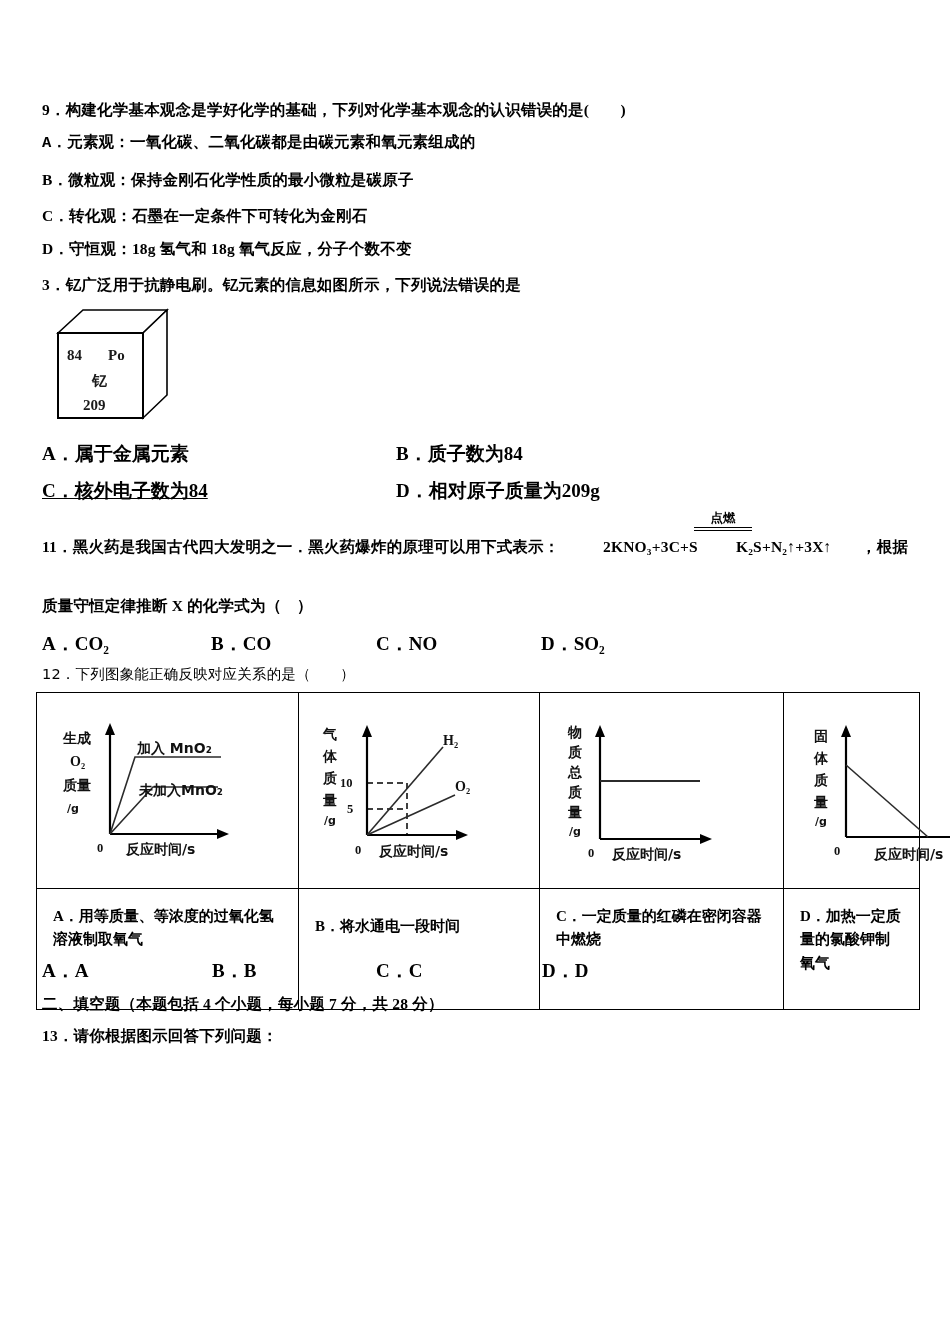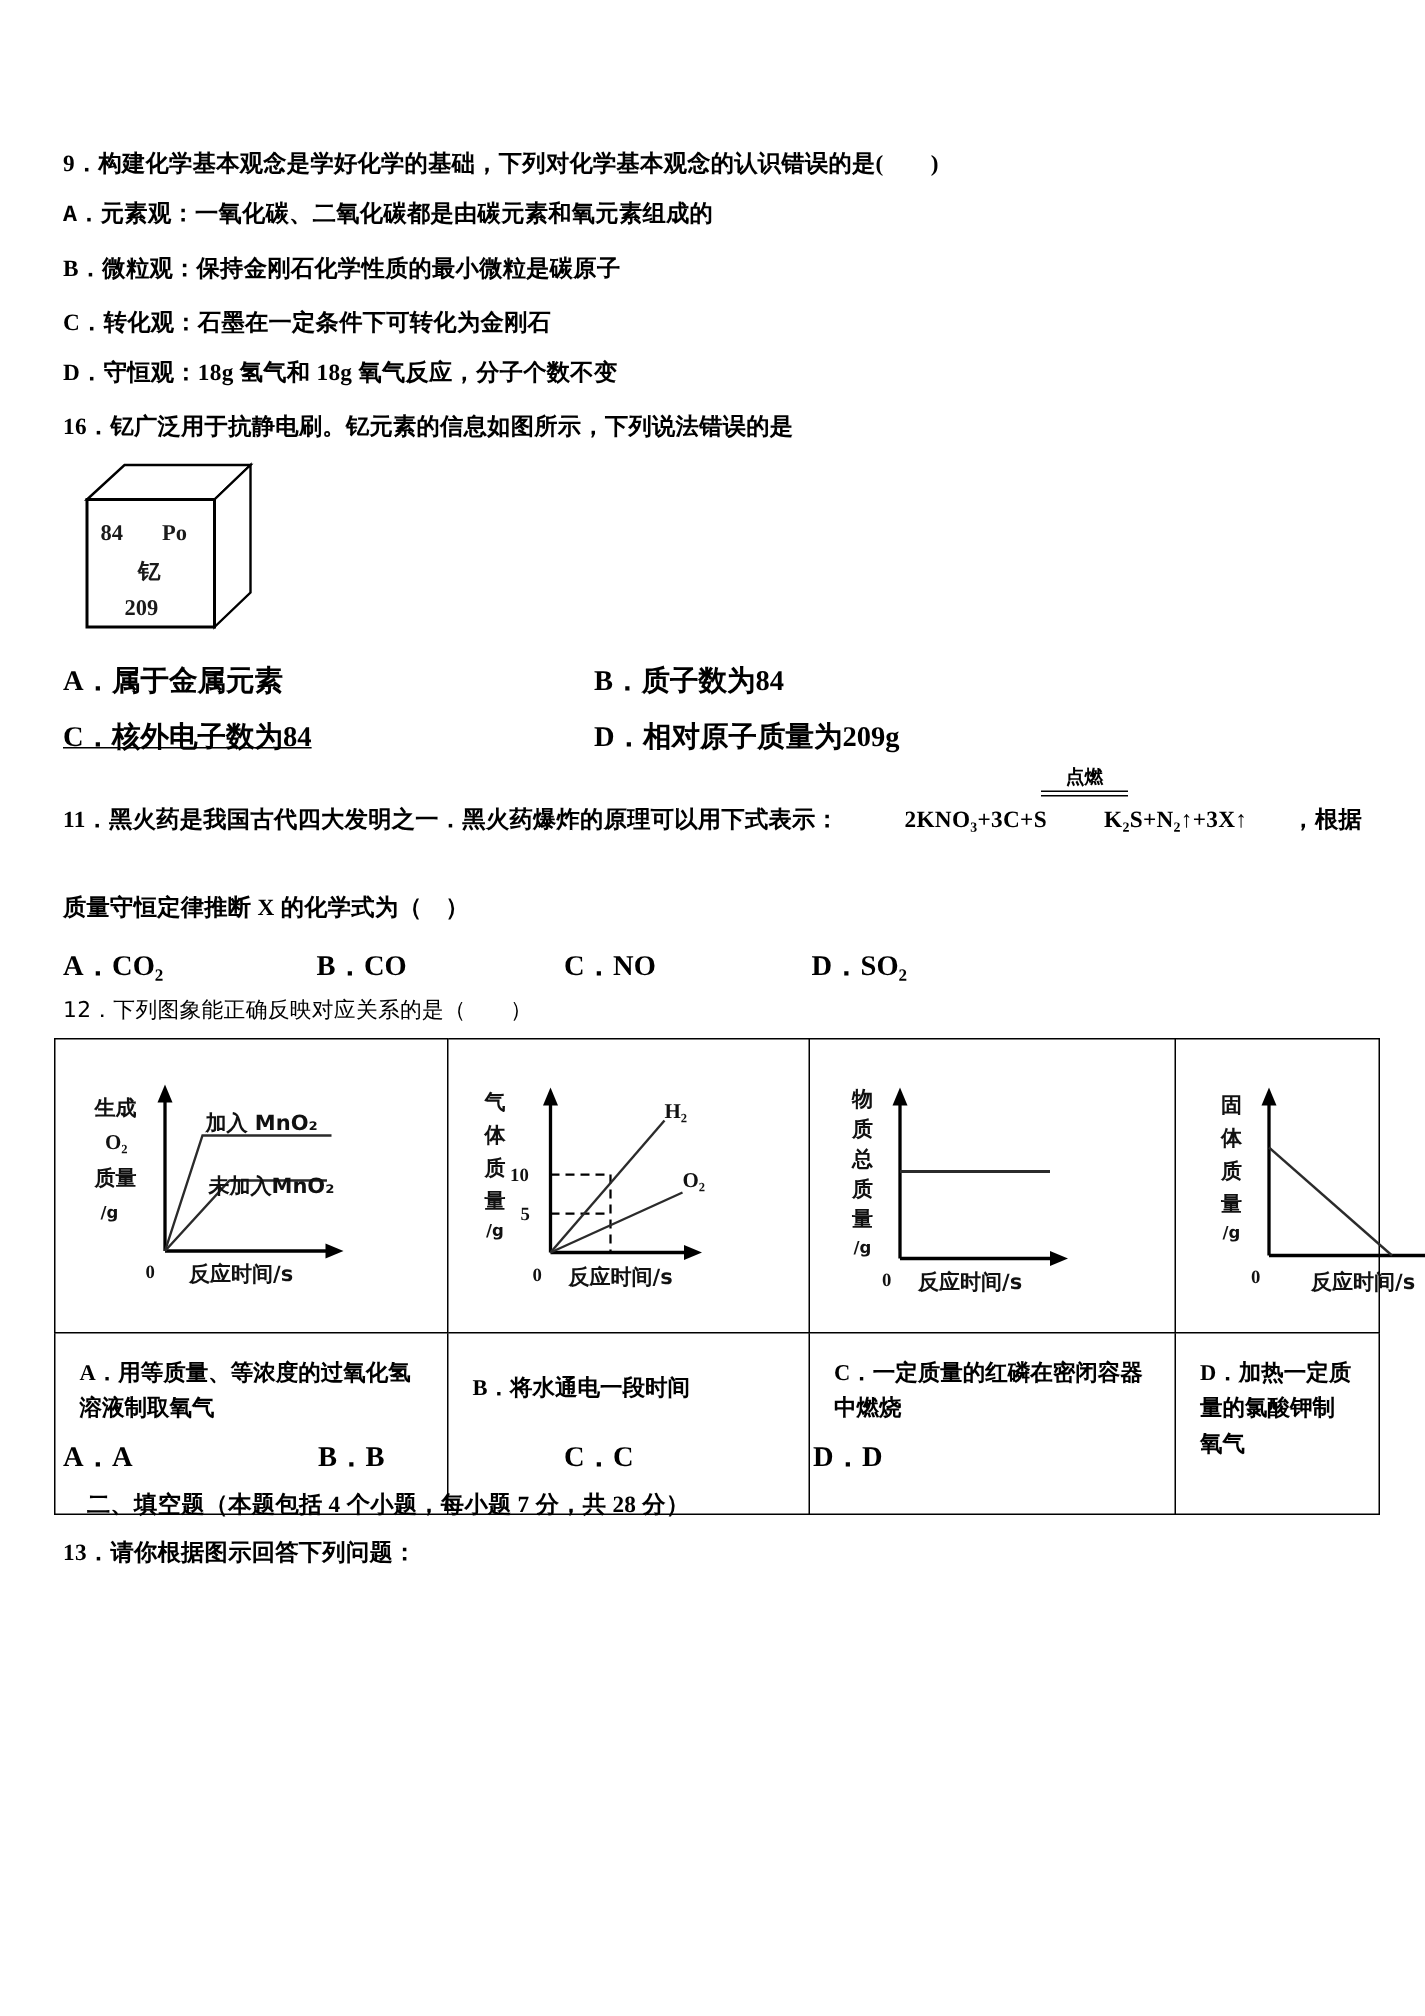--- a/index.html
+++ b/index.html
@@ -132,21 +132,21 @@
 <body>
 
 <div class="page">
 
   <div class="q-line" style="left:42px; top:100px;">9．构建化学基本观念是学好化学的基础，下列对化学基本观念的认识错误的是(　　)</div>
   <div class="q-line" style="left:42px; top:134px;font-family:Liberation Mono, monospace;">A．元素观：一氧化碳、二氧化碳都是由碳元素和氧元素组成的</div>
   <div class="q-line" style="left:42px; top:170px;">B．微粒观：保持金刚石化学性质的最小微粒是碳原子</div>
   <div class="q-line" style="left:42px; top:206px;text-align:right;">C．转化观：石墨在一定条件下可转化为金刚石</div>
   <div class="q-line" style="left:42px; top:239px;">D．守恒观：18g 氢气和 18g 氧气反应，分子个数不变</div>
 
-  <div class="q-line" style="left:42px; top:275px;">16．钇广泛用于抗静电刷。钇元素的信息如图所示，下列说法错误的是</div>
+  <div class="q-line" style="left:42px; top:275px;">3．钇广泛用于抗静电刷。钇元素的信息如图所示，下列说法错误的是</div>
 
   <div class="cube-wrap">
     <svg class="cube-svg" width="140" height="125" viewBox="0 0 140 125">
 
       <polygon points="8,33 33,10 117,10 93,33" fill="#ffffff" stroke="#000" stroke-width="1.6"></polygon>
 
       <polygon points="93,33 117,10 117,95 93,118" fill="#ffffff" stroke="#000" stroke-width="1.6"></polygon>
 
       <rect x="8" y="33" width="85" height="85" fill="#ffffff" stroke="#000" stroke-width="2"></rect>
       <text class="cube-text" x="17" y="60">84</text>
@@ -277,16 +277,16 @@
       <td class="desc-cell">D．加热一定质量的氯酸钾制氧气</td>
     </tr>
   </tbody>
     </table>
 
   <div class="opt" style="left:42px; top:958px;">A．A</div>
   <div class="opt" style="left:212px; top:958px;">B．B</div>
   <div class="opt" style="left:376px; top:958px;">C．C</div>
   <div class="opt" style="left:542px; top:958px;">D．D</div>
 
-  <div class="q-line" style="left:42px; top:994px;margin-left:16px;">二、填空题（本题包括 4 个小题，每小题 7 分，共 28 分）</div>
+  <div class="q-line" style="left:42px; top:994px;">二、填空题（本题包括 4 个小题，每小题 7 分，共 28 分）</div>
   <div class="q-line" style="left:42px; top:1026px;">13．请你根据图示回答下列问题：</div>
 
 </div>
 
 </body></html>

